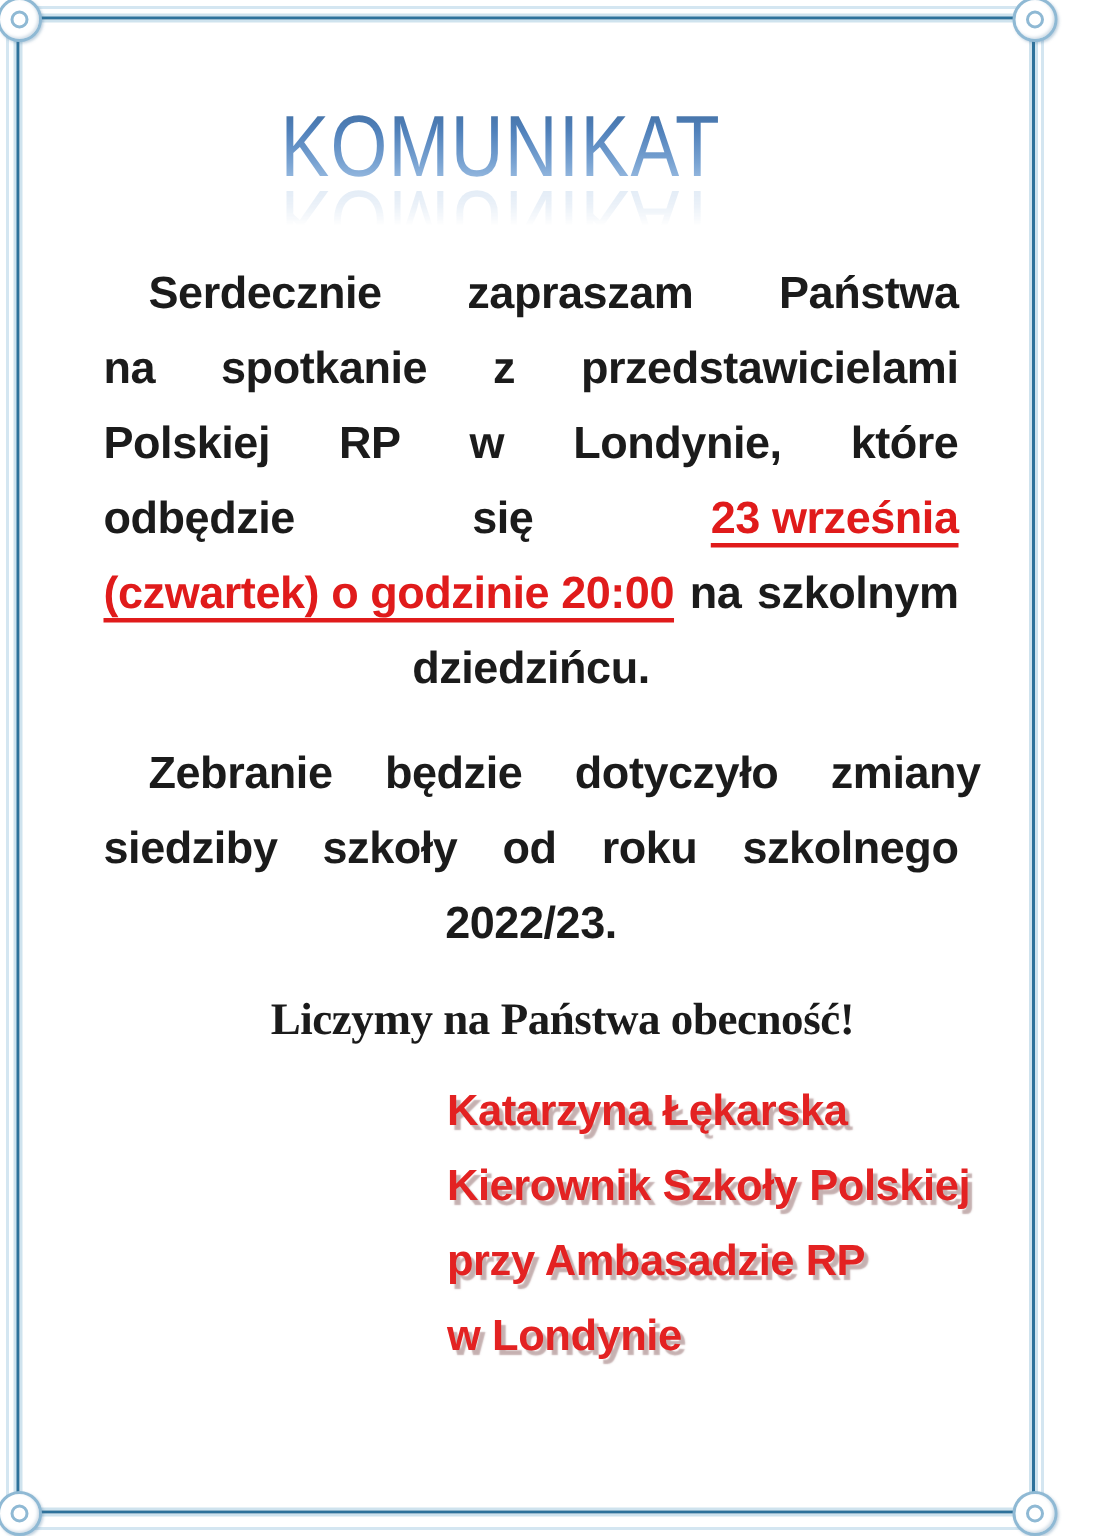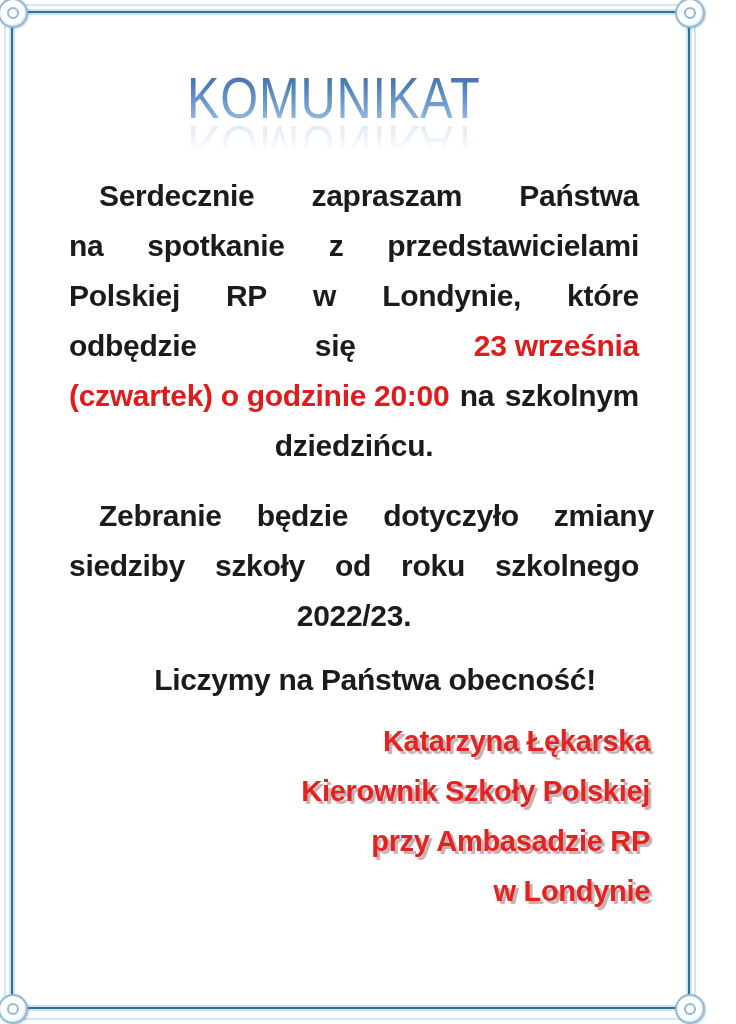--- a/index.html
+++ b/index.html
@@ -60,30 +60,31 @@
   }
   .paragraph{margin:11px;}
   .paragraph.p2{margin-top:20px;}
   .paragraph.p3{margin-top:14px;}
   .line{display:flex;height:50px;line-height:50px;align-items:baseline;}
   .line.spread{justify-content:space-between;}
   .line.start{justify-content:center;}
   .w{white-space:pre;}
   .w.red{
     color:#e01b1b;
+    text-decoration:underline;
     text-decoration-color:#e01b1b;
     text-decoration-thickness:3px;
     text-underline-offset:7px;
     text-decoration-skip-ink:none;
   }
 
   
   .signature{
     margin-top:10px;margin-left:auto;margin-right:0;width:352px;
-    text-align:right;
+    text-align:left;
   }
   .sig-line{
     font-size:29px;font-weight:bold;line-height:50px;height:50px;
     color:#e32222;letter-spacing:-.3px;white-space:nowrap;
     text-shadow:3px 3px 1px rgba(150,112,112,.55);
   }
 </style>
 </head>
 <body>
 
@@ -145,21 +146,21 @@
         <span class="w">szkoły</span>
         <span class="w">od</span>
         <span class="w">roku</span>
         <span class="w">szkolnego</span>
       </div>
       <div class="line start">
         <span class="w">2022/23.</span>
       </div>
     </div>
     <div class="paragraph p3">
-      <div class="line start" style="padding-left: 42px;">
+      <div class="line start" style="padding-left: 42px; font-family: Liberation Serif, serif;">
         <span class="w">Liczymy na Państwa obecność!</span>
       </div>
     </div>
     <div class="signature">
       <div class="sig-line">Katarzyna Łękarska</div>
       <div class="sig-line">Kierownik Szkoły Polskiej</div>
       <div class="sig-line">przy Ambasadzie RP</div>
       <div class="sig-line">w Londynie</div>
     </div>
   </div>

